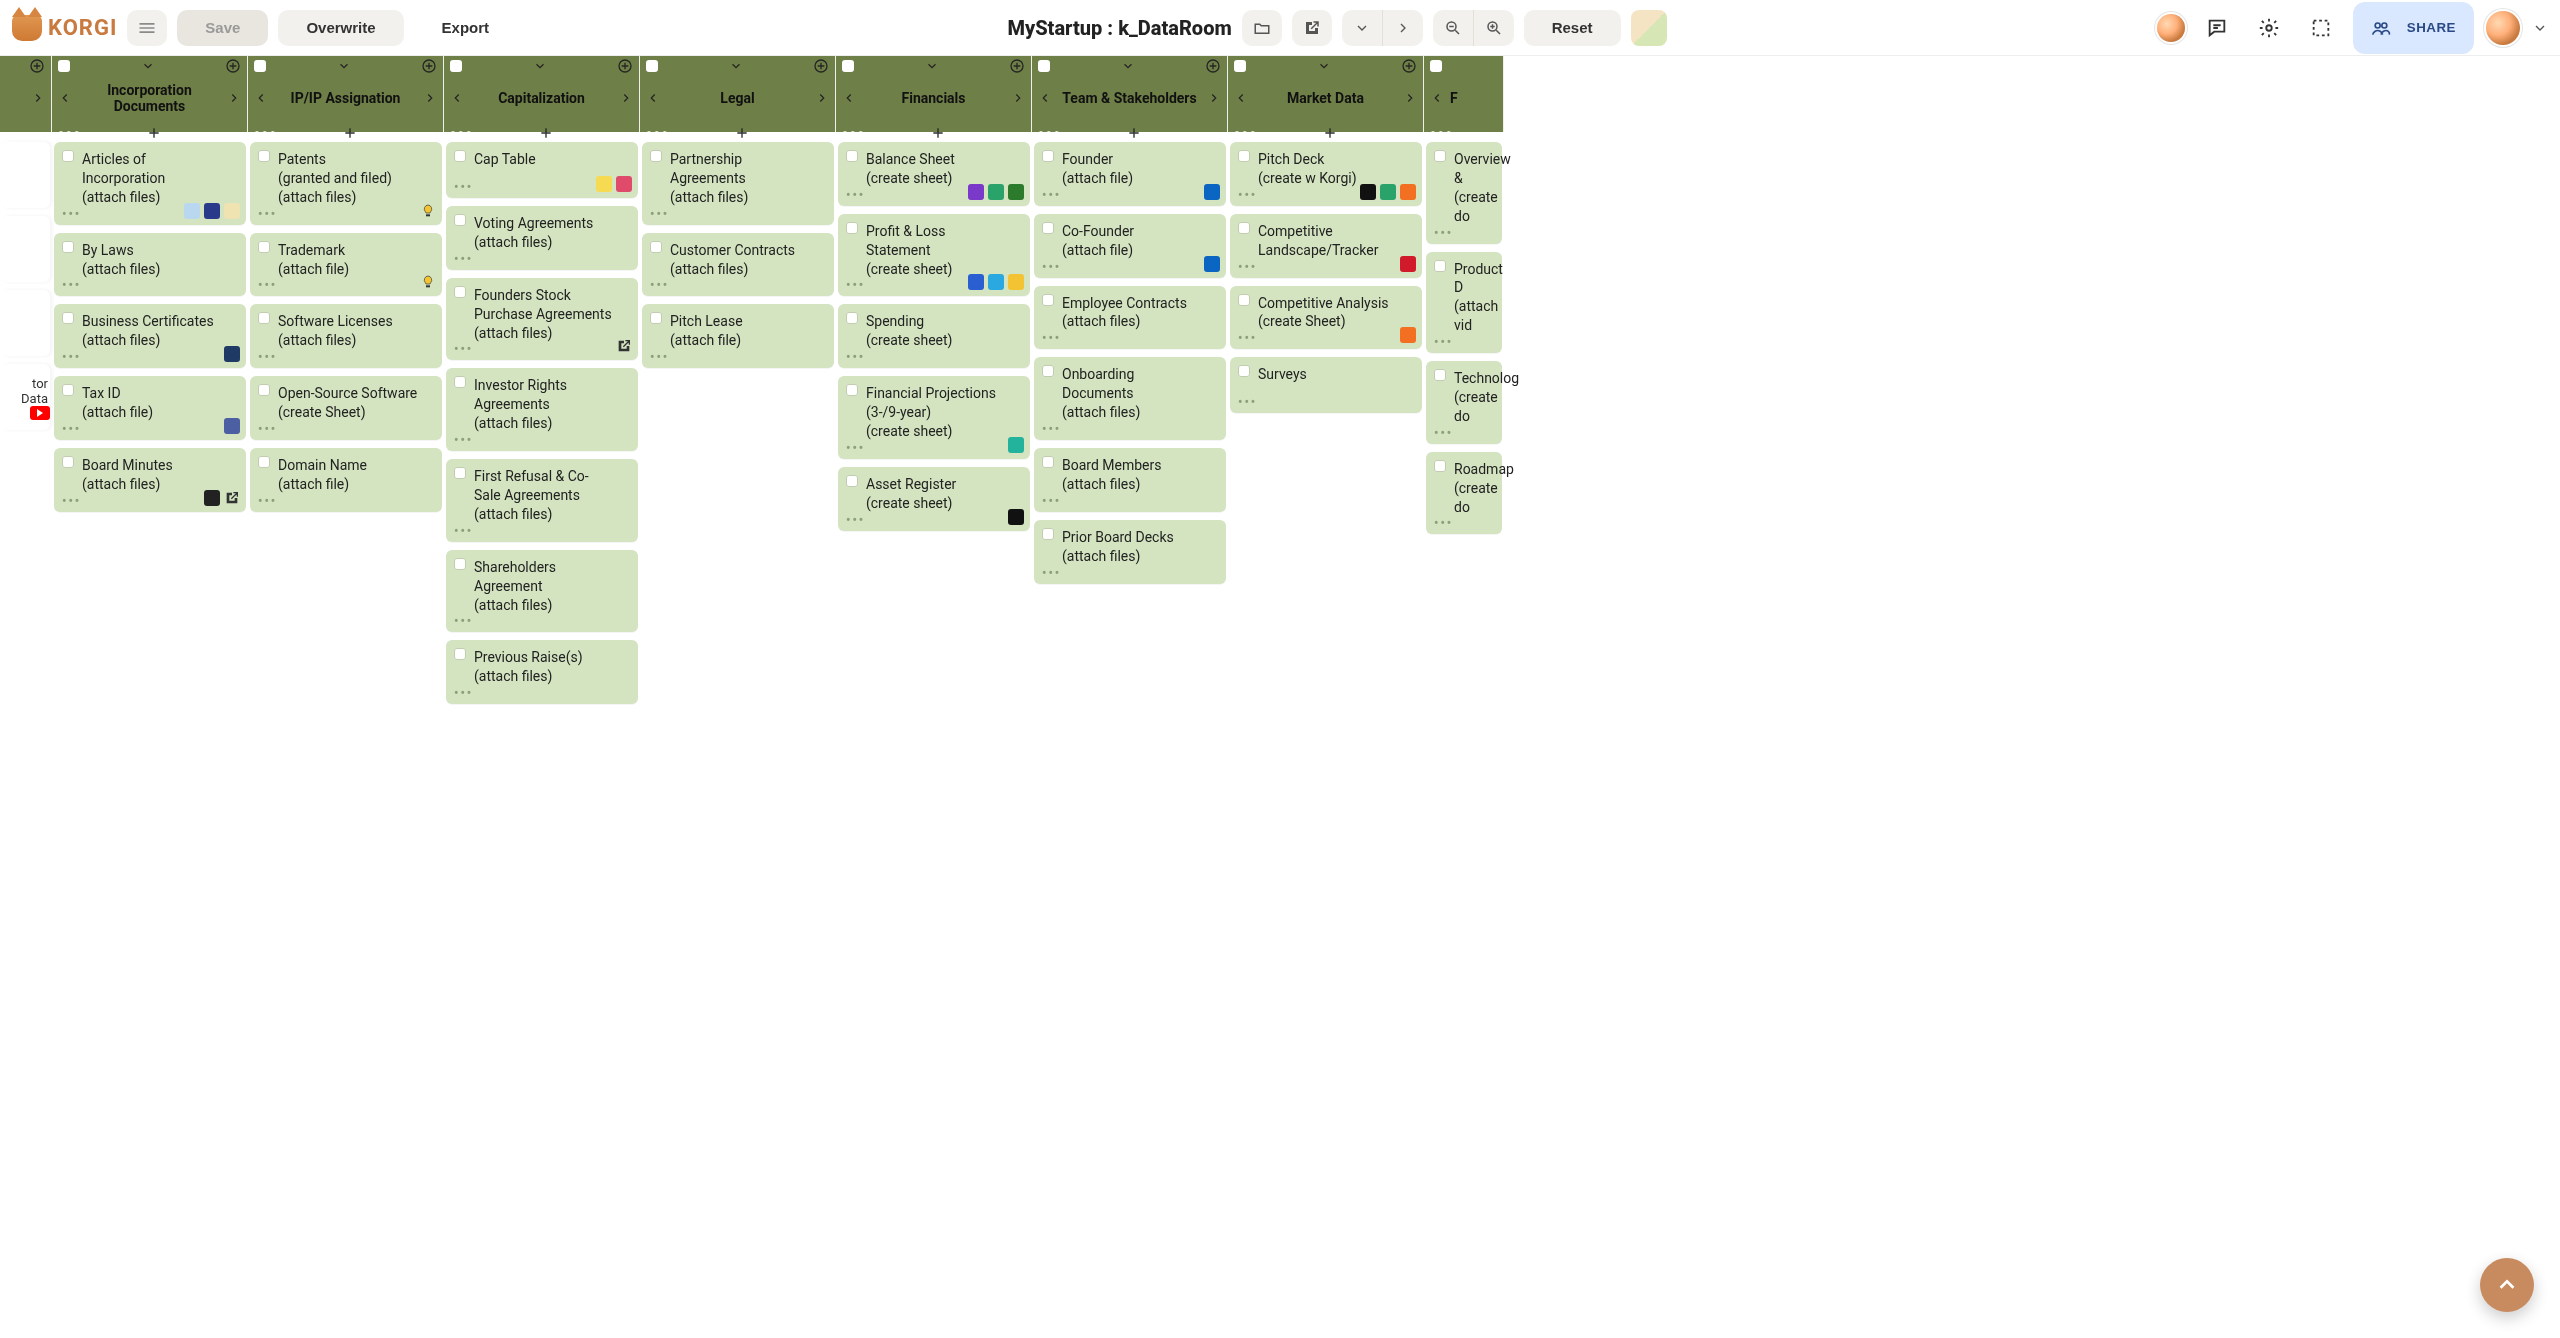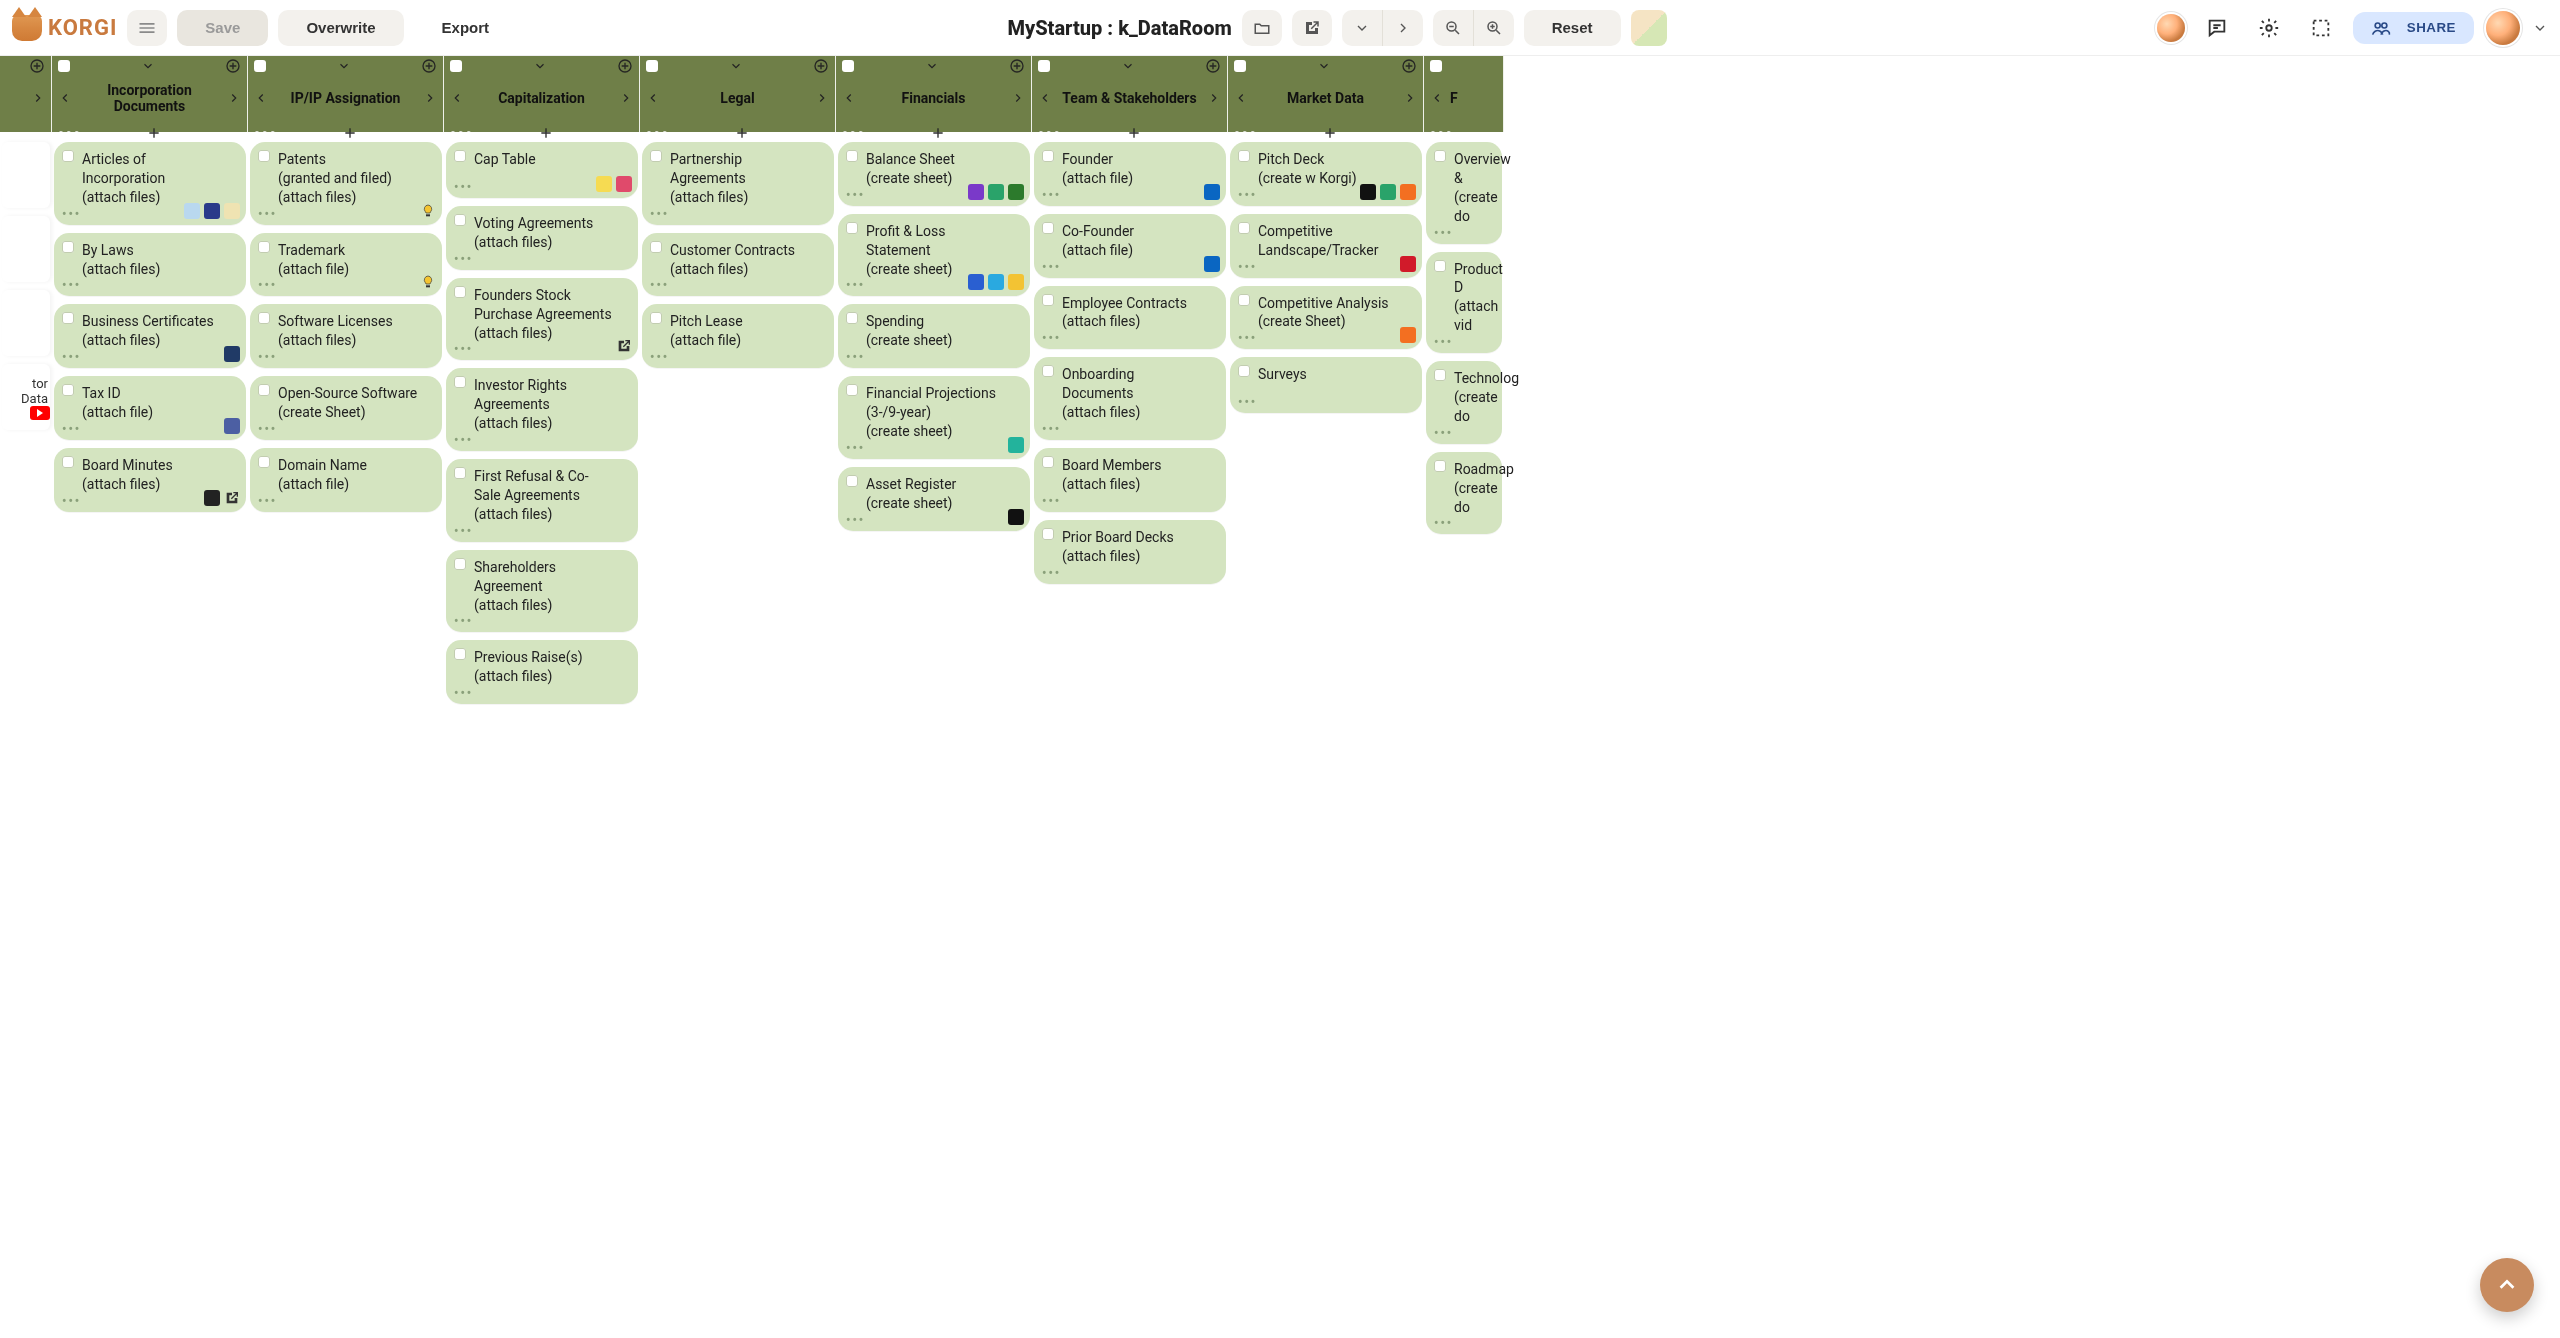--- a/index.html
+++ b/index.html
@@ -43,21 +43,21 @@
 
   .title-block { display:flex; align-items:center; gap:10px; margin:0 auto; }
   .doc-title { font-weight:800; font-size:20px; color:#222; }
 
   .spacer { flex:1; }
   .right-cluster { display:flex; align-items:center; gap:12px; }
   .avatar { width:34px; height:34px; border-radius:50%; background:radial-gradient(circle at 35% 35%, #ffd9b3, #ffb07a 40%, #c97a3f 70%); box-shadow:0 0 0 2px #fff, 0 0 0 3px #e5e5e5; }
   .avatar.small { width:28px; height:28px; }
 
   .share-btn {
-    display:inline-flex; align-items:center; gap:16px; height:32px;
+    display:inline-flex; align-items:center; gap:16px; height:52px;
     padding:0 18px; border-radius:12px; background:#d9e7ff; color:#2a4a87;
     font-weight:800; letter-spacing:0.5px; border:none; cursor:pointer;
   }
 
   .swatch {
     width:36px; height:36px; border-radius:8px;
     background:linear-gradient(135deg,#f5e4c4 0 50%,#d6e7b5 50% 100%);
   }
 
   
@@ -96,21 +96,21 @@
   .hdr-plus { width:16px; height:16px; opacity:.95; }
   .hdr-title { font-weight:700; font-size:14px; color:#111; text-align:center; flex:1; }
   .hdr-dots { font-weight:800; letter-spacing:2px; opacity:.8; }
   .hdr-arrow { width:14px; height:14px; }
 
   .lane-body { padding:10px 2px 20px 2px; display:flex; flex-direction:column; gap:8px; }
 
   .card {
     position:relative;
     background:#d4e4c0;
-    border-radius:15px;
+    border-radius:6px;
     padding:8px 24px 18px 28px;
     min-height:56px;
     box-shadow:0 1px 0 rgba(0,0,0,.04);
   }
   .card .chk { position:absolute; left:8px; top:8px; width:12px; height:12px; border-radius:3px; background:#fff; box-shadow:inset 0 0 0 1px #c2cdb0; }
   .card .line1 { font-size:14px; color:#222; line-height:1.35; }
   .card .line2 { font-size:14px; color:#222; line-height:1.35; }
   .card .ellipsis { position:absolute; left:8px; bottom:4px; font-weight:800; color:#8aa07a; letter-spacing:2px; font-size:12px; }
   .card .badges { position:absolute; right:6px; bottom:6px; display:flex; gap:4px; }
   .badge { width:16px; height:16px; border-radius:3px; }

